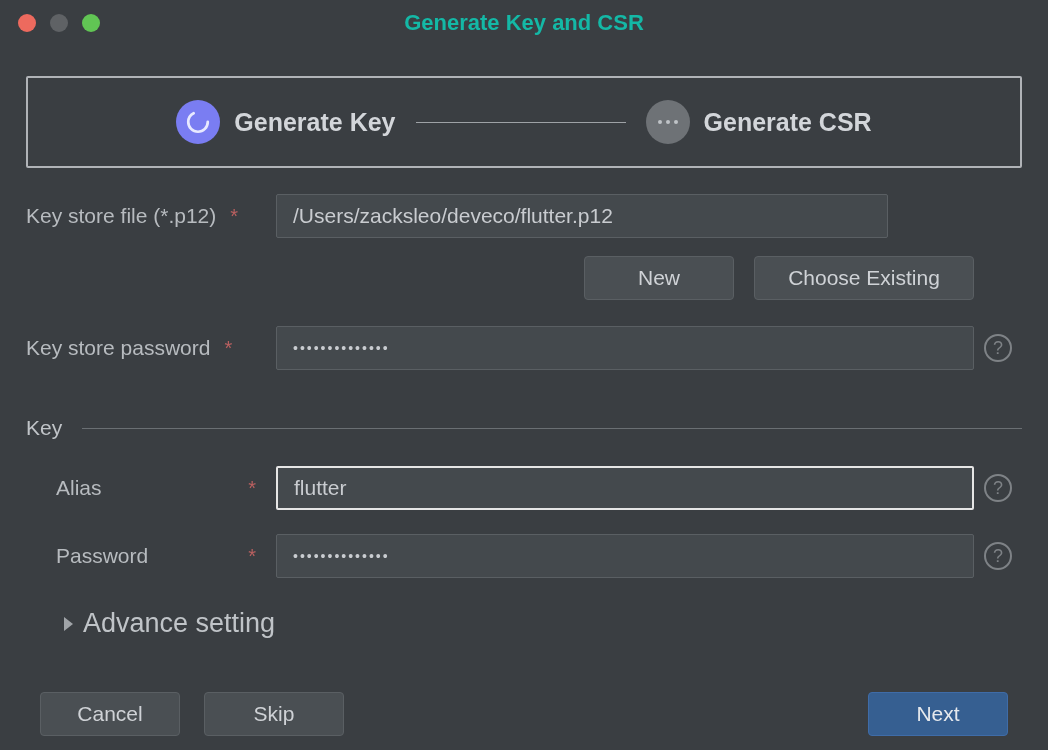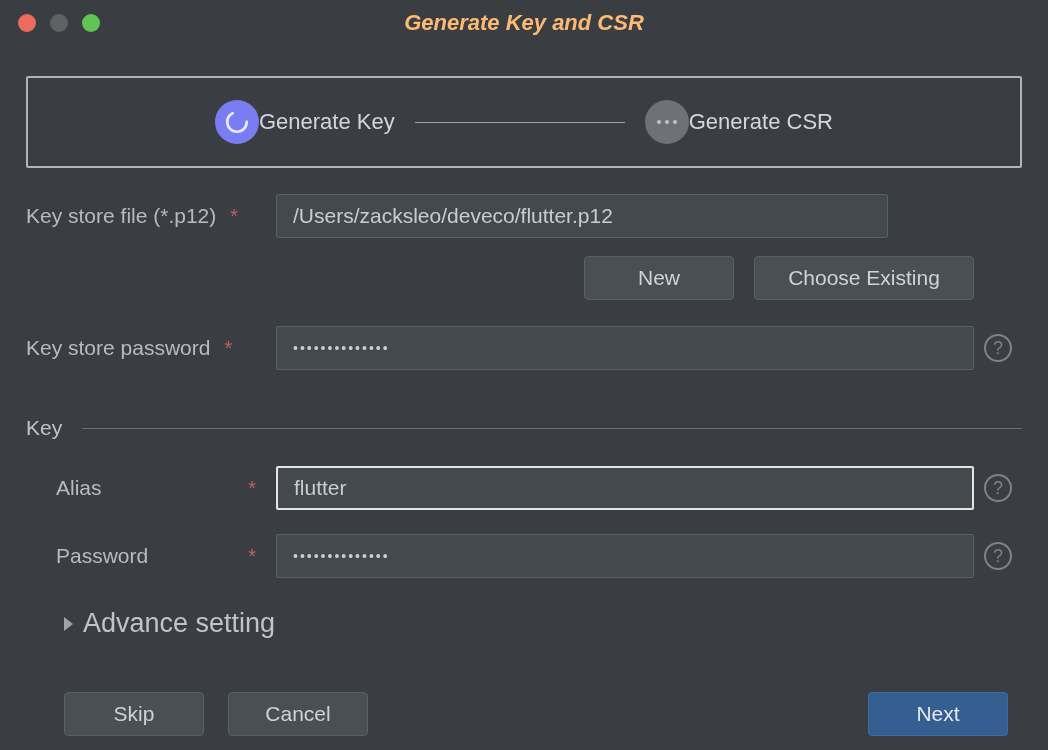--- a/index.html
+++ b/index.html
@@ -17,32 +17,31 @@
     padding-left: 18px;
     background: #3a3e42;
     position: relative;
   }
   .traffic { display: flex; gap: 14px; align-items: center; }
   .dot { width: 18px; height: 18px; border-radius: 50%; }
   .title-text {
     position: absolute; left: 0; right: 0;
     text-align: center;
     font-size: 22px; font-weight: 600;
-    color: #fdba74;
-    font-style: italic;
+    color: #14b8a6;
   }
   .content { padding: 30px 26px 0 26px; }
   .stepper-box {
     border: 2px solid #b0b3b7;
     border-radius: 2px;
     padding: 22px 0;
     display: flex; align-items: center; justify-content: center;
     gap: 20px;
   }
-  .step { display: flex; align-items: center; font-size: 22px; color: #d3d6da; }
+  .step { display: flex; align-items: center; gap: 14px; font-size: 25px; color: #d3d6da; font-weight: bold; }
   .step-icon { width: 44px; height: 44px; border-radius: 50%; display: flex; align-items: center; justify-content: center; }
   .step-icon.active { background: #7a7df2; }
   .step-icon.inactive { background: #6e7276; }
   .step-line { width: 210px; height: 1px; background: #9ea2a6; }
   .form-row {
     display: flex; align-items: center;
     margin-top: 26px;
   }
   .form-row.tight { margin-top: 24px; }
   .label {
@@ -218,20 +217,20 @@
     </div>
 
     <div class="advance-row">
       <div class="chevron"></div>
       <span>Advance setting</span>
     </div>
 
   </div>
 
   <div class="footer">
+    <div class="btn">Cancel</div>
     <div class="btn" style="margin-left:24px">Skip</div>
-    <div class="btn">Cancel</div>
     <div class="right">
       <div class="btn primary">Next</div>
     </div>
   </div>
 
 </div>
 
 </body></html>

